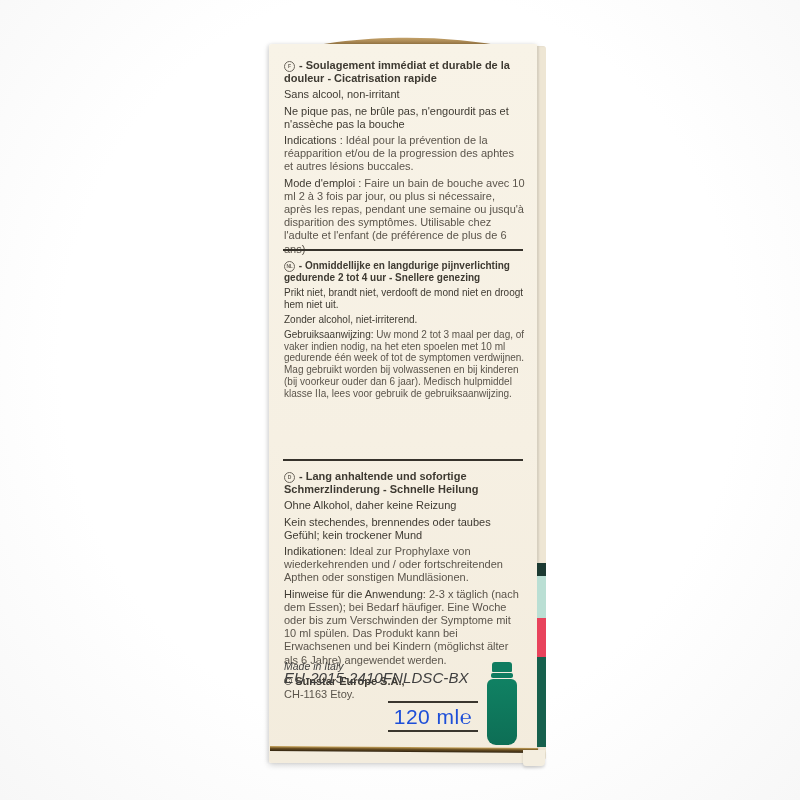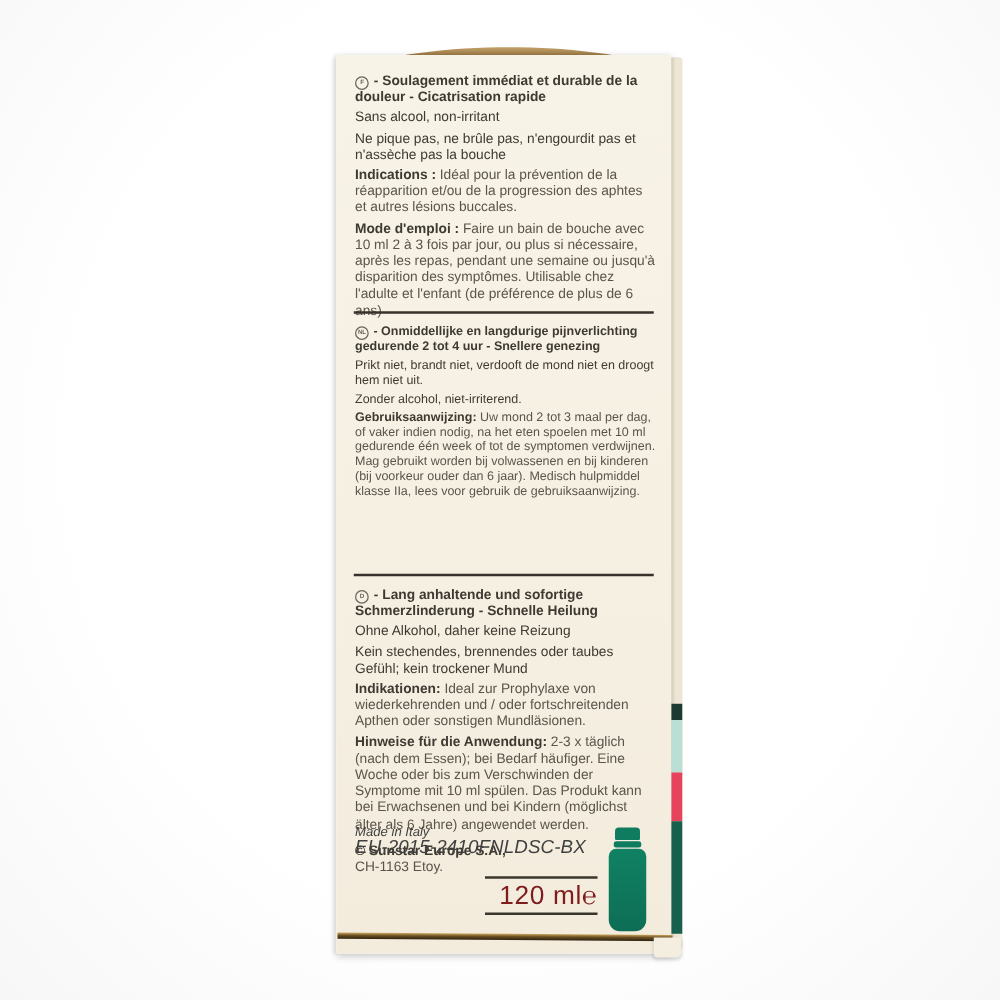--- a/index.html
+++ b/index.html
@@ -34,37 +34,37 @@
     background:#f4eee0;border-radius:0 0 4px 3px;
     box-shadow:0 2px 3px rgba(0,0,0,0.15);
   }
   
   .sec{position:absolute;left:284px;width:241px;color:#5a544b;}
   .sec p{margin:0 0 3px 0;}
   .fr,.de{font-size:11px;line-height:13.2px;}
   .nl{font-size:10px;line-height:11.9px;}
   .heading{font-weight:bold;color:#3e3a32;margin-bottom:3px;}
   .claim{font-weight:normal;color:#3e3a32;}
-  .plabel{font-weight:bold;color:#3e3a32;}
+  .plabel{font-weight:normal;color:#3e3a32;}
   .badge{
     display:inline-block;width:9px;height:9px;border:1px solid #6b655c;border-radius:50%;
     font-size:5px;line-height:9px;text-align:center;vertical-align:1px;
     color:#6b655c;font-weight:bold;letter-spacing:-0.3px;margin-right:1px;
   }
   .divider{position:absolute;left:283px;width:240px;height:0;border-top:2px solid #36322b;}
   .footer-co{position:absolute;left:284px;top:675px;font-size:11px;line-height:13px;color:#5a544b;}
   .footer-co .co-name{font-weight:bold;color:#3e3a32;}
   .made-in{position:absolute;left:284px;top:660px;color:#404040;font-style:italic;}
   .made-in .mi{font-size:10.5px;line-height:12px;}
   .made-in .code{font-size:15px;line-height:11px;letter-spacing:0.1px;}
   .volume{
     position:absolute;left:388px;top:701px;width:90px;
     border-top:2px solid #3a362e;border-bottom:2px solid #3a362e;
-    text-align:right;padding:1px 0 0 0;
-    font-size:21px;line-height:26px;font-weight:300;color:#7f1d1d;letter-spacing:0.5px;
+    text-align:center;padding:1px 0 0 0;
+    font-size:21px;line-height:26px;font-weight:300;color:#1d4ed8;letter-spacing:0.5px;
   }
   .volume .esign{font-size:20px;}
   
   .bottle{position:absolute;left:487px;top:662px;width:30px;height:84px;}
   .bottle .cap{
     width:20px;height:10px;margin:0 auto;background:#0f7c60;border-radius:3px 3px 1px 1px;
   }
   .bottle .ring{
     width:22px;height:5px;margin:0 auto;background:#0f7c60;border-radius:2px;margin-top:1px;
   }

